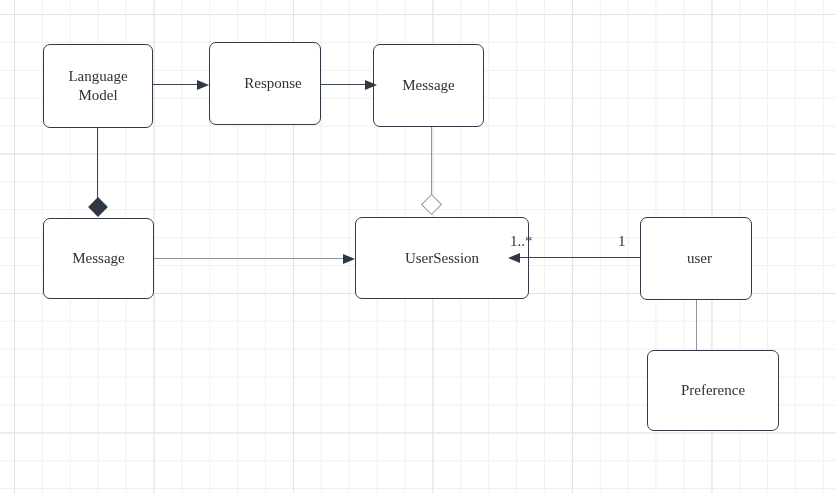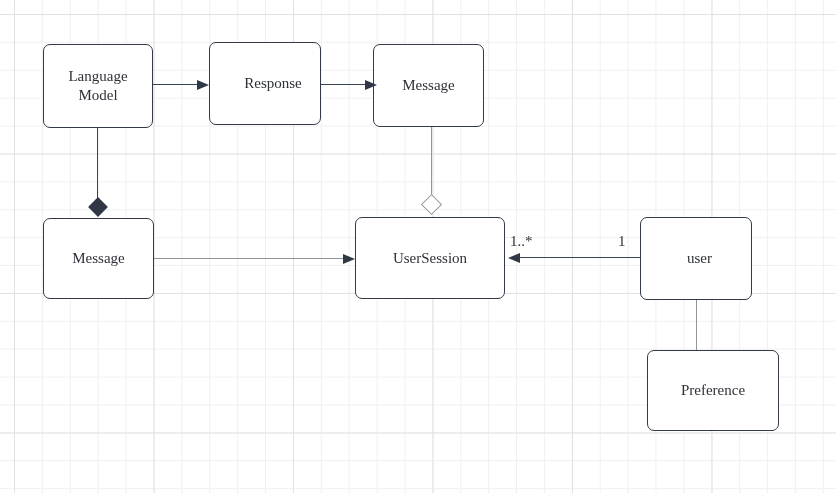--- a/index.html
+++ b/index.html
@@ -38,21 +38,21 @@
   .node-label {
     font-size: 15px;
     line-height: 19px;
     color: #2e3138;
   }
   .n-lm   { left: 43px;  top: 44px;  width: 110px; height: 84px; }
   .n-lm .node-label { max-width: 82px; }
   .n-resp { left: 209px; top: 42px;  width: 112px; height: 83px; padding-left: 16px; }
   .n-msg  { left: 373px; top: 44px;  width: 111px; height: 83px; }
   .n-cb   { left: 43px;  top: 218px; width: 111px; height: 81px; }
-  .n-us   { left: 355px; top: 217px; width: 150px; height: 82px; font-family: Liberation Serif, serif; }
+  .n-us   { left: 355px; top: 217px; width: 174px; height: 82px; font-family: Liberation Serif, serif; }
   .n-user { left: 640px; top: 217px; width: 112px; height: 83px; padding-left: 7px; }
   .n-pref { left: 647px; top: 350px; width: 132px; height: 81px; }
 
   
   .line-h { position: absolute; height: 0; border-top: 1.5px solid; }
   .line-v { position: absolute; width: 0;  border-left: 1.5px solid; }
   .dark  { border-color: #3a4450; }
   .gray  { border-color: #8f959d; }
 
   .arrow-right {

